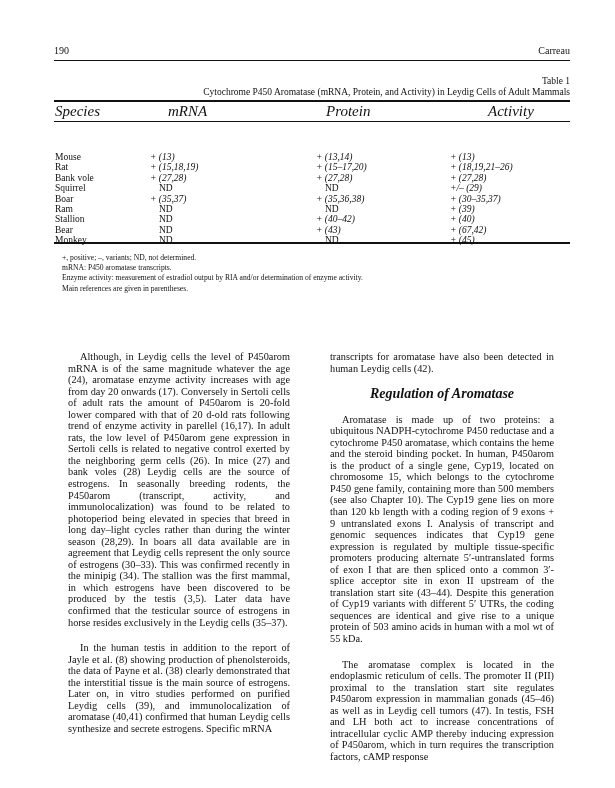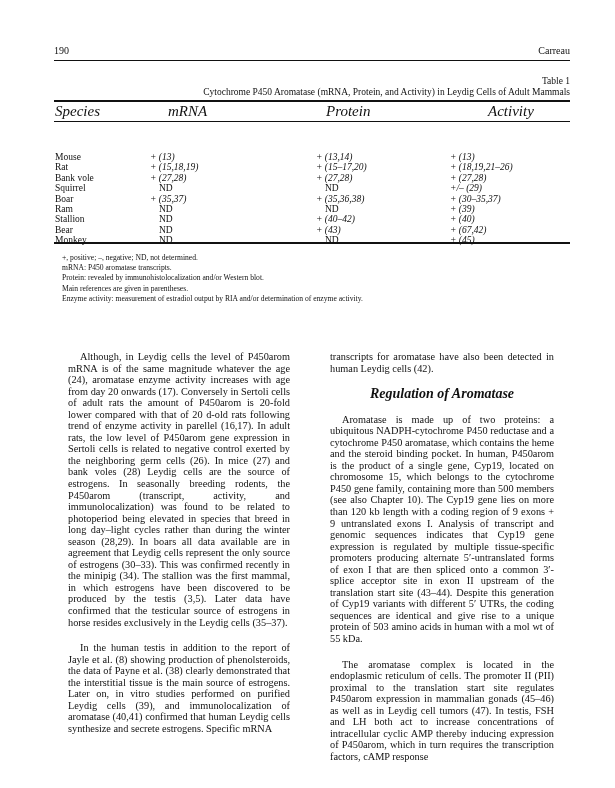--- a/index.html
+++ b/index.html
@@ -117,25 +117,24 @@
     <div class="row">
         <span class="c-sp">Monkey</span>
         <span class="c-m nd">ND</span>
         <span class="c-p nd">ND</span>
         <span class="c-a ref">+ (45)</span>
       </div>
   </div>
   <div class="rule-thick" style="top:242px"></div>
 
   <div class="notes">
-    <div>+, positive; –, negative; ND, not determined.</div>
+    <div>+, positive; –, variants; ND, not determined.</div>
     <div>mRNA: P450 aromatase transcripts.</div>
-    <div>Protein: revealed by immunohistolocalization and/or Western blot.</div>
+    <div>Enzyme activity: measurement of estradiol output by RIA and/or determination of enzyme activity.</div>
     <div>Main references are given in parentheses.</div>
-    <div>Enzyme activity: measurement of estradiol output by RIA and/or determination of enzyme activity.</div>
   </div>
 
   <div class="col col-l">
     <p>Although, in Leydig cells the level of P450arom mRNA is of the same magnitude whatever the age (24), aromatase enzyme activity increases with age from day 20 onwards (17). Conversely in Sertoli cells of adult rats the amount of P450arom is 20-fold lower compared with that of 20 d-old rats following trend of enzyme activity in parellel (16,17). In adult rats, the low level of P450arom gene expression in Sertoli cells is related to negative control exerted by the neighboring germ cells (26). In mice (27) and bank voles (28) Leydig cells are the source of estrogens. In seasonally breeding rodents, the P450arom (transcript, activity, and immunolocalization) was found to be related to photoperiod being elevated in species that breed in long day–light cycles rather than during the winter season (28,29). In boars all data available are in agreement that Leydig cells represent the only source of estrogens (30–33). This was confirmed recently in the minipig (34). The stallion was the first mammal, in which estrogens have been discovered to be produced by the testis (3,5). Later data have confirmed that the testicular source of estrogens in horse resides exclusively in the Leydig cells (35–37).</p>
     <p>In the human testis in addition to the report of Jayle et al. (8) showing production of phenolsteroids, the data of Payne et al. (38) clearly demonstrated that the interstitial tissue is the main source of estrogens. Later on, in vitro studies performed on purified Leydig cells (39), and immunolocalization of aromatase (40,41) confirmed that human Leydig cells synthesize and secrete estrogens. Specific mRNA</p>
   </div>
 
   <div class="col col-r">
     <p class="noind">transcripts for aromatase have also been detected in human Leydig cells (42).</p>
     <div class="sec-head">Regulation of Aromatase</div>

